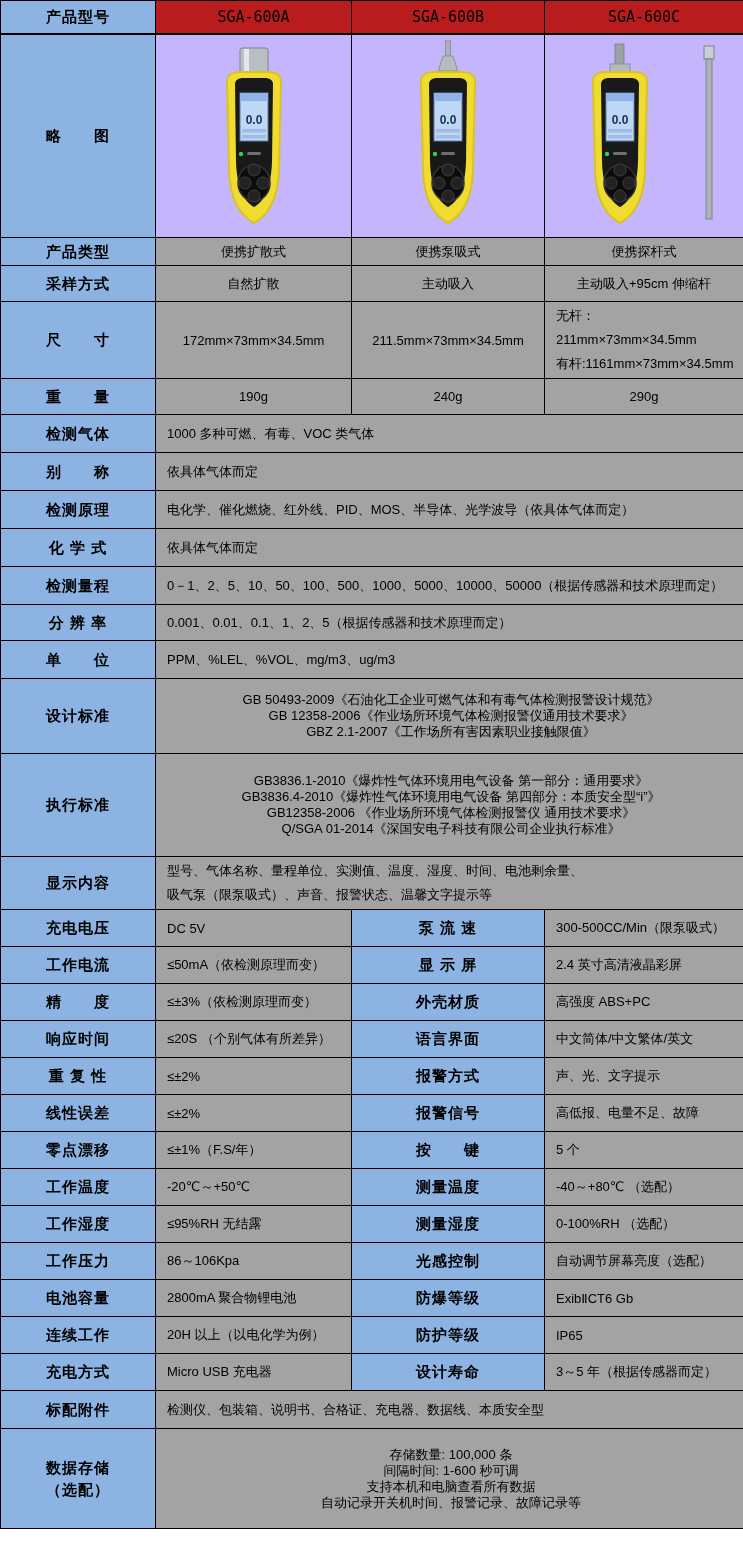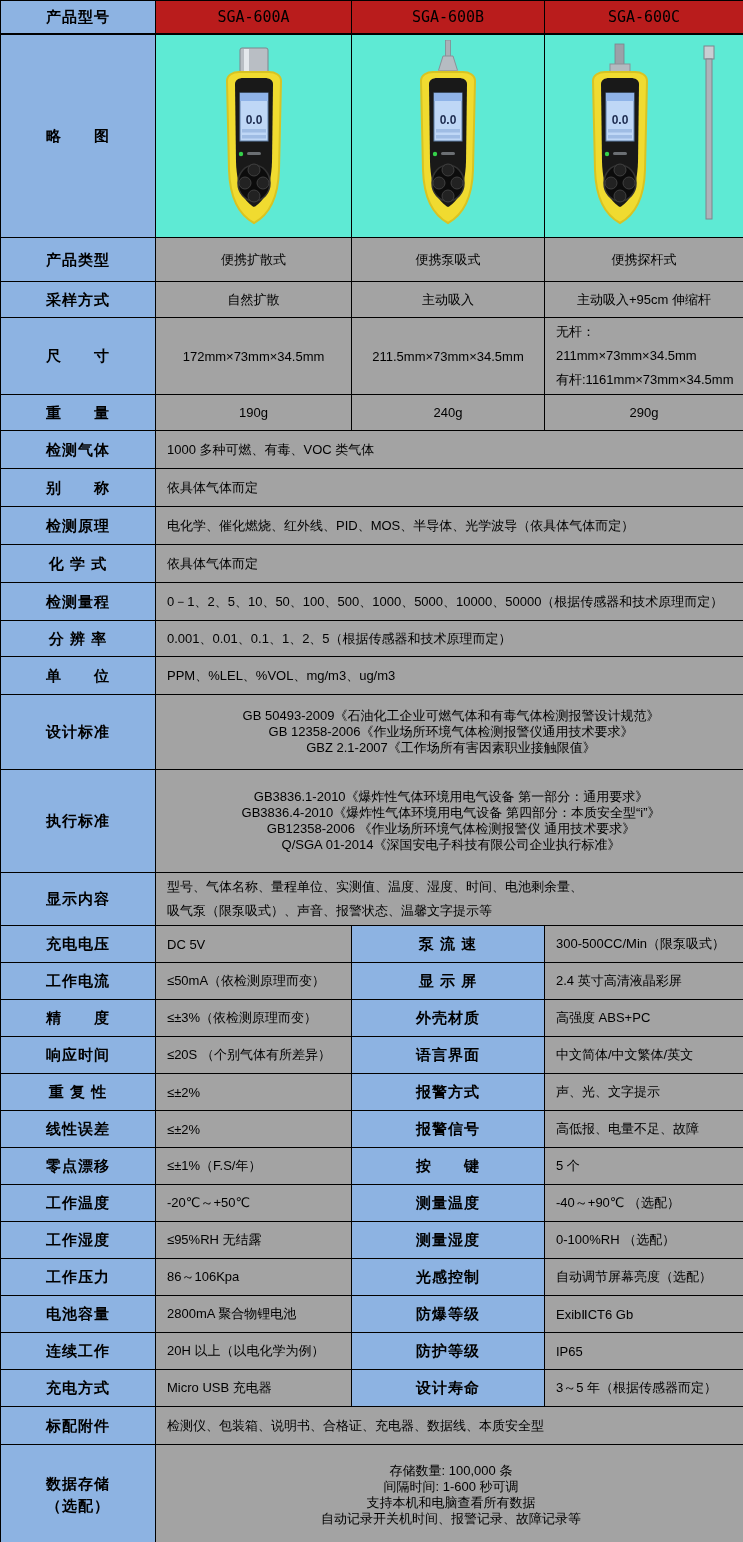--- a/index.html
+++ b/index.html
@@ -8,21 +8,21 @@
   table{border-collapse:collapse;table-layout:fixed;width:743px;}
   td{border:1px solid #000;vertical-align:middle;overflow:hidden;padding:0;}
   tr.hdr td{border-bottom:2px solid #000;}
   .lbl{background:#8DB3E2;font-weight:bold;text-align:center;font-size:15px;letter-spacing:1px;white-space:pre-line;line-height:22px;}
   .model{background:#b91c1c;text-align:center;font-size:15px;font-family:"DejaVu Sans Mono","Liberation Mono",monospace;}
   .val{background:#a3a3a3;font-size:13px;}
   .c{text-align:center;}
   .l{text-align:left;padding:2px 8px 2px 11px;}
   .ml{white-space:pre-line;line-height:16px;text-align:center;}
   .ml2{white-space:pre-line;line-height:24px;margin-top:12px;}
-  .photo{background:#5eead4;text-align:center;vertical-align:middle;}
+  .photo{background:#c4b5fd;text-align:center;vertical-align:middle;}
   .photo svg{display:block;margin:0 auto;}
 </style>
 </head>
 <body>
 
 <div class="wrap">
 <table>
 <colgroup>
         <col style="width:155px">
         <col style="width:196px">
@@ -99,21 +99,21 @@
       <circle cx="60" cy="130" r="6" fill="#222" stroke="#404040"></circle>
       <circle cx="51" cy="143" r="6" fill="#222" stroke="#404040"></circle>
       <circle cx="69" cy="143" r="6" fill="#222" stroke="#404040"></circle>
       <circle cx="60" cy="156" r="6" fill="#222" stroke="#404040"></circle>
       <rect x="144" y="6" width="10" height="13" fill="#c9ced3" stroke="#7d848b"></rect>
       <rect x="146" y="19" width="6" height="160" fill="#adb3b9" stroke="#7d848b"></rect>
     </svg>
   </td>
 </tr>
 
-<tr style="height:44px">
+<tr style="height:28px">
   <td class="lbl">产品类型</td>
   <td class="val c">便携扩散式</td>
   <td class="val c">便携泵吸式</td>
   <td class="val c">便携探杆式</td>
 </tr>
 
 <tr style="height:36px">
   <td class="lbl">采样方式</td>
   <td class="val c">自然扩散</td>
   <td class="val c">主动吸入</td>
@@ -222,21 +222,21 @@
 <tr style="height:37px">
   <td class="lbl">零点漂移</td>
   <td class="val l">≤±1%（F.S/年）</td>
   <td class="lbl">按　　键</td>
   <td class="val l">5 个</td>
 </tr>
 <tr style="height:37px">
   <td class="lbl">工作温度</td>
   <td class="val l">-20℃～+50℃</td>
   <td class="lbl">测量温度</td>
-  <td class="val l">-40～+90℃ （选配）</td>
+  <td class="val l">-40～+80℃ （选配）</td>
 </tr>
 <tr style="height:37px">
   <td class="lbl">工作湿度</td>
   <td class="val l">≤95%RH 无结露</td>
   <td class="lbl">测量湿度</td>
   <td class="val l">0-100%RH （选配）</td>
 </tr>
 <tr style="height:37px">
   <td class="lbl">工作压力</td>
   <td class="val l">86～106Kpa</td>

